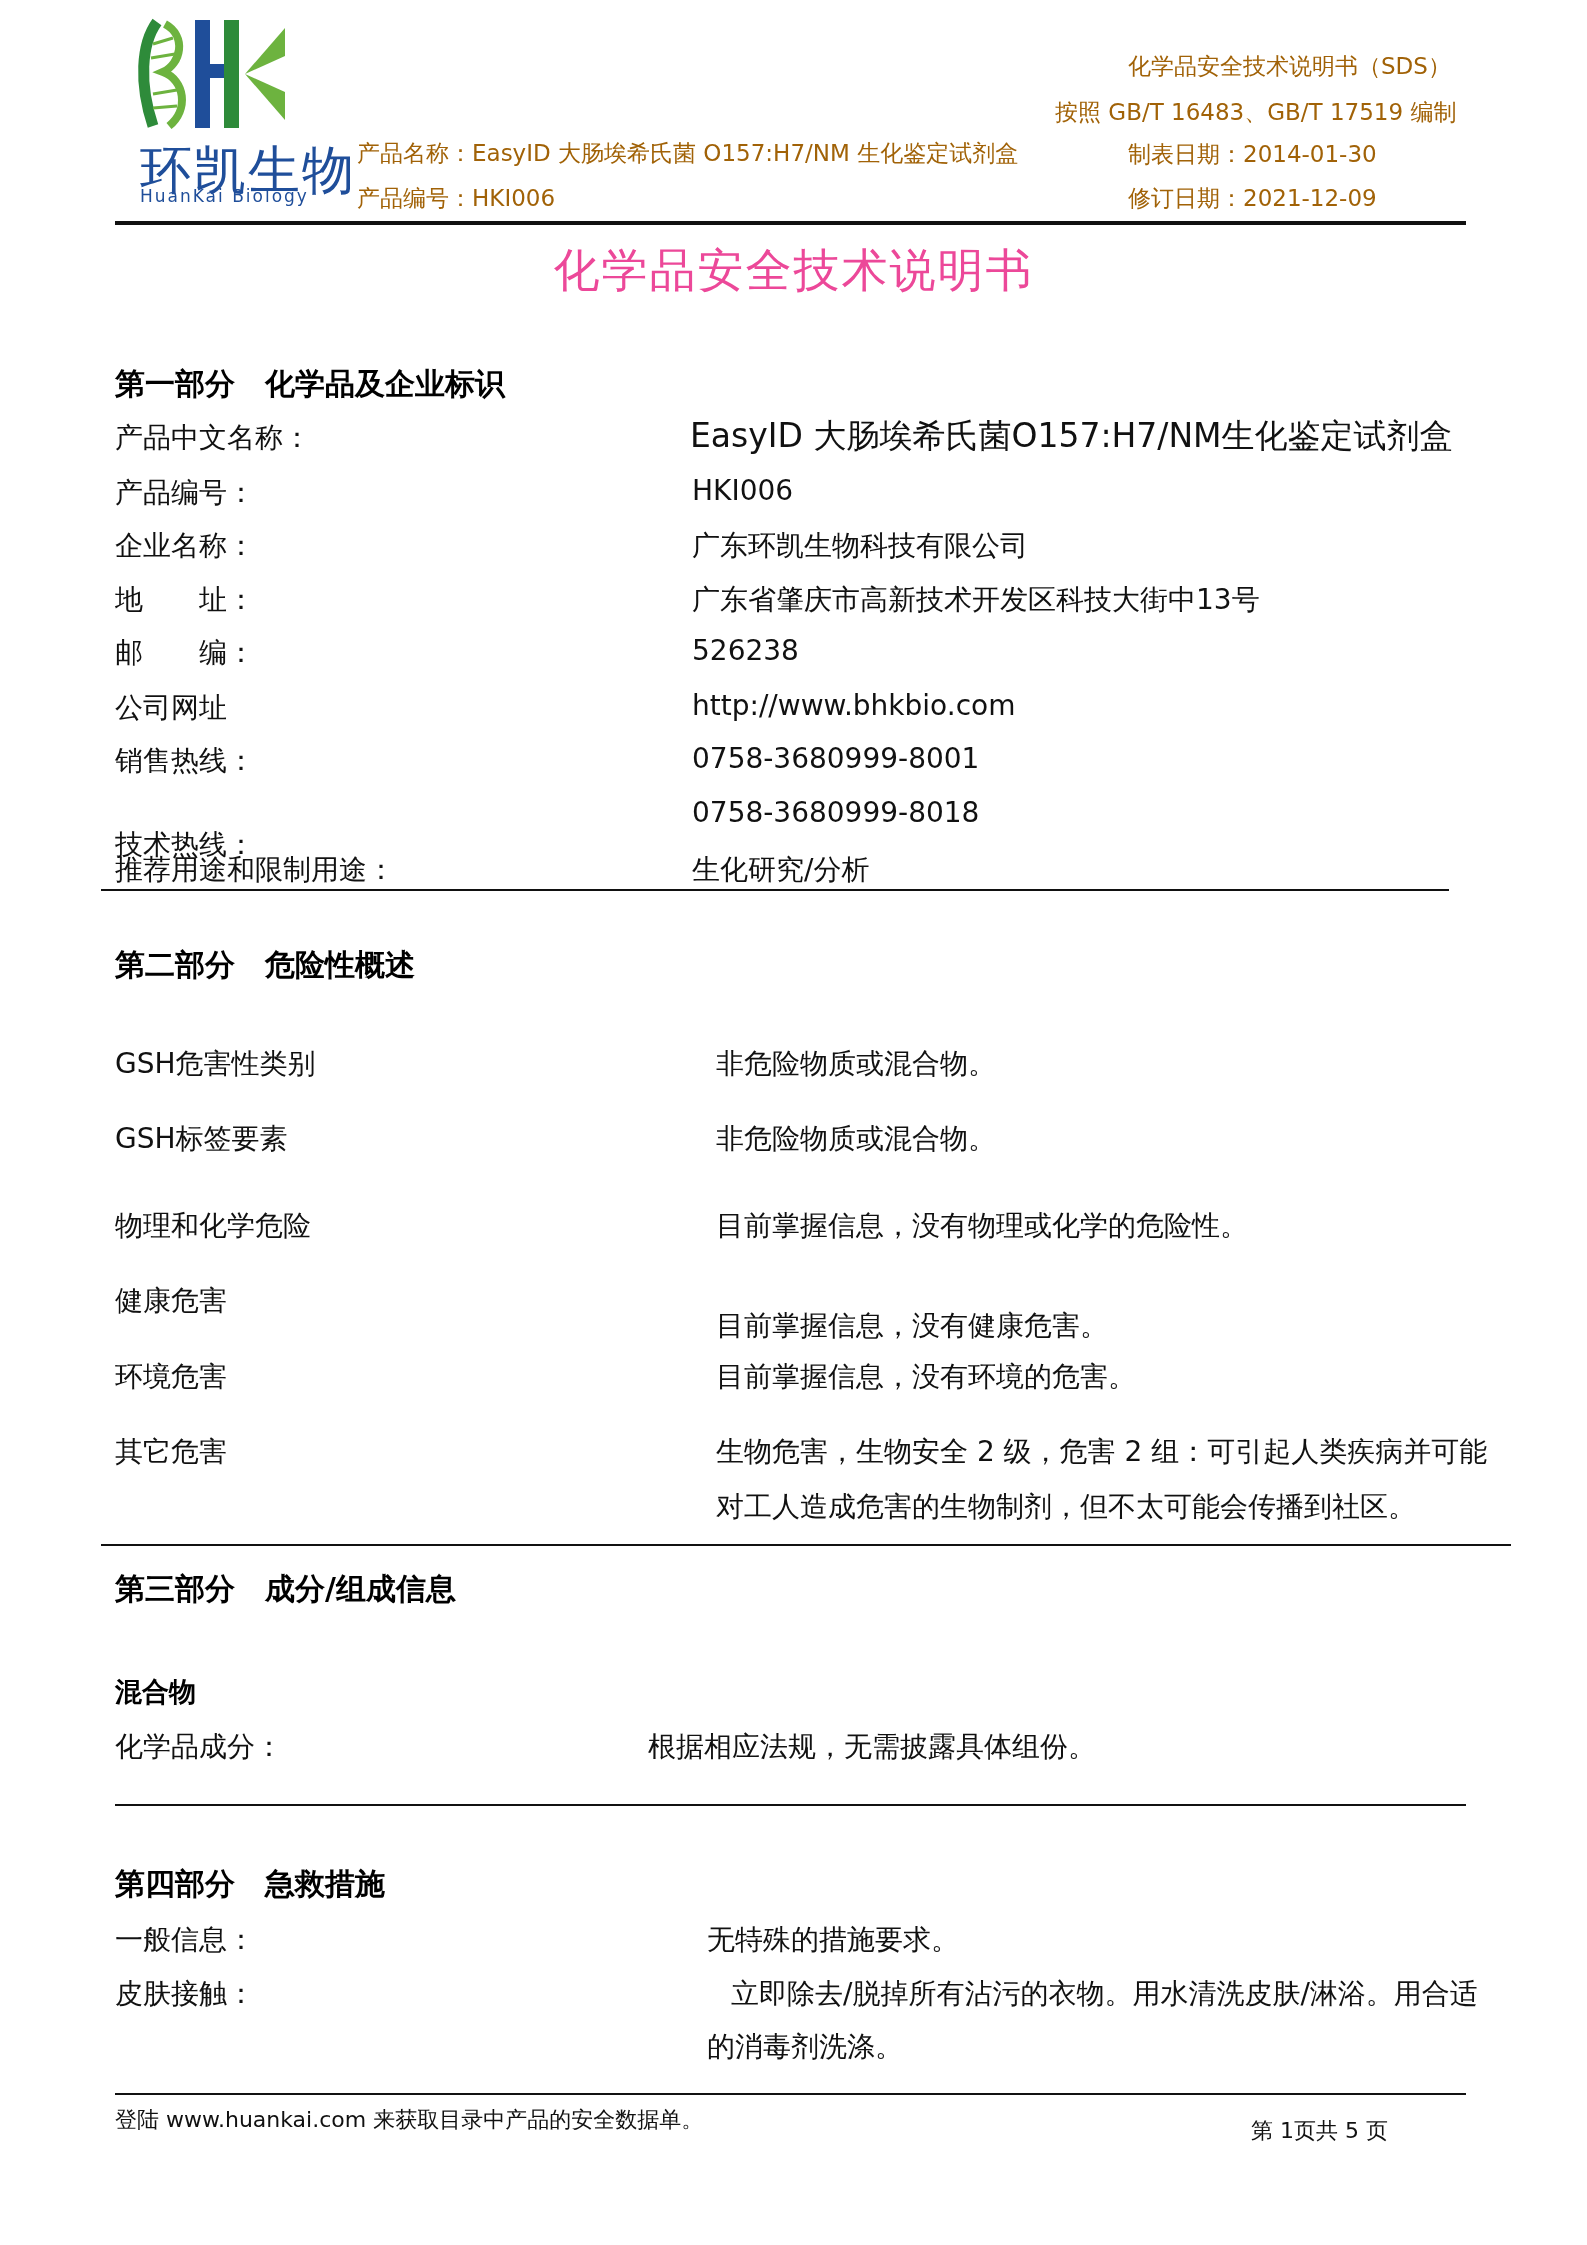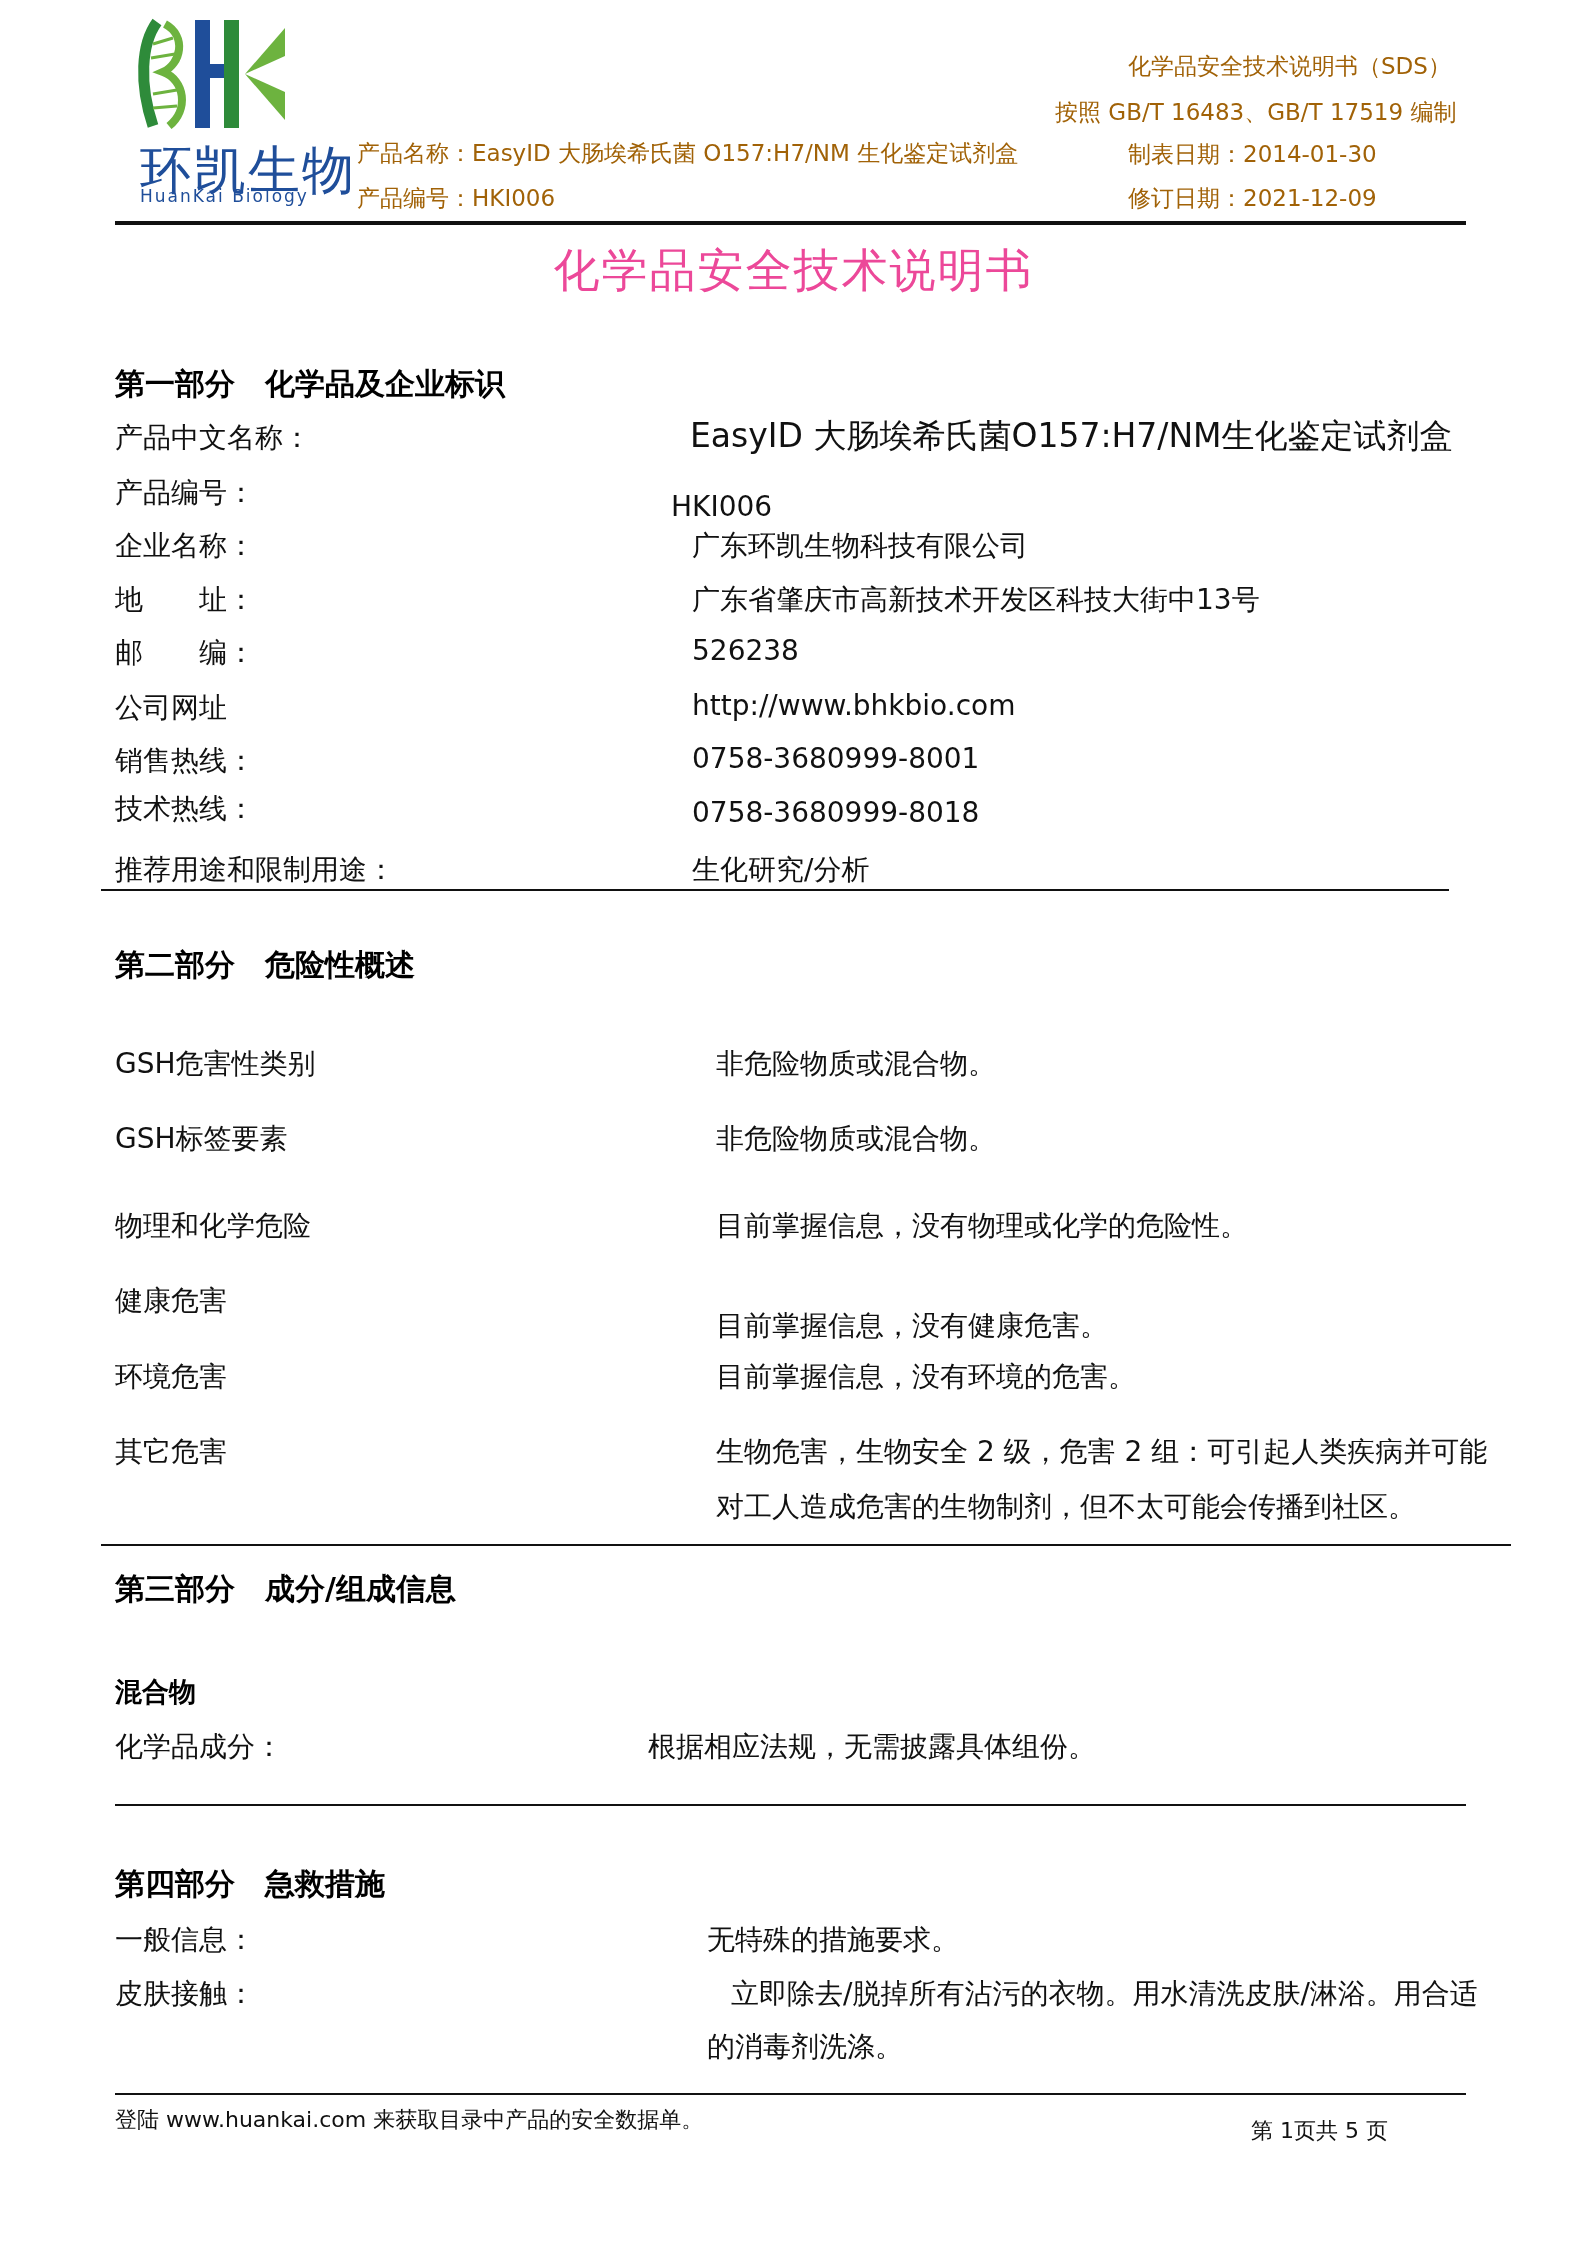--- a/index.html
+++ b/index.html
@@ -54,21 +54,21 @@
 <div class="abs title" style="left:0;width:1587px;text-align:center;top:240px;">化学品安全技术说明书</div>
 
 <div class="abs sec" style="left:115px;top:364px;">第一部分　化学品及企业标识</div>
 
 <div>
   <div class="abs lbl" style="left:115px;top:419px;">产品中文名称：</div>
   <div class="abs val-lg" style="left:690px;top:414px;">EasyID  大肠埃希氏菌O157:H7/NM生化鉴定试剂盒</div>
 </div>
 <div>
   <div class="abs lbl" style="left:115px;top:474px;">产品编号：</div>
-  <div class="abs val" style="left:671px;top:474px;margin-top:16px;">HKI006</div>
+  <div class="abs val" style="left:692px;top:474px;">HKI006</div>
 </div>
 <div>
   <div class="abs lbl" style="left:115px;top:527px;">企业名称：</div>
   <div class="abs val" style="left:692px;top:527px;">广东环凯生物科技有限公司</div>
 </div>
 <div>
   <div class="abs lbl" style="left:115px;top:581px;">地　　址：</div>
   <div class="abs val" style="left:692px;top:581px;">广东省肇庆市高新技术开发区科技大街中13号</div>
 </div>
 <div>
@@ -77,21 +77,21 @@
 </div>
 <div>
   <div class="abs lbl" style="left:115px;top:689px;">公司网址</div>
   <div class="abs val" style="left:692px;top:689px;">http://www.bhkbio.com</div>
 </div>
 <div>
   <div class="abs lbl" style="left:115px;top:742px;">销售热线：</div>
   <div class="abs val" style="left:692px;top:742px;">0758-3680999-8001</div>
 </div>
 <div>
-  <div class="abs lbl" style="left:115px;top:790px;text-align:center;">技术热线：</div>
+  <div class="abs lbl" style="left:115px;top:826px;text-align:center;">技术热线：</div>
   <div class="abs val" style="left:692px;top:796px;">0758-3680999-8018</div>
 </div>
 <div>
   <div class="abs lbl" style="left:115px;top:851px;">推荐用途和限制用途：</div>
   <div class="abs val" style="left:692px;top:851px;">生化研究/分析</div>
 </div>
 
 <div class="rule" style="left:101px;top:889px;width:1348px;height:2px;"></div>
 
 <div class="abs sec" style="left:115px;top:945px;">第二部分　危险性概述</div>

